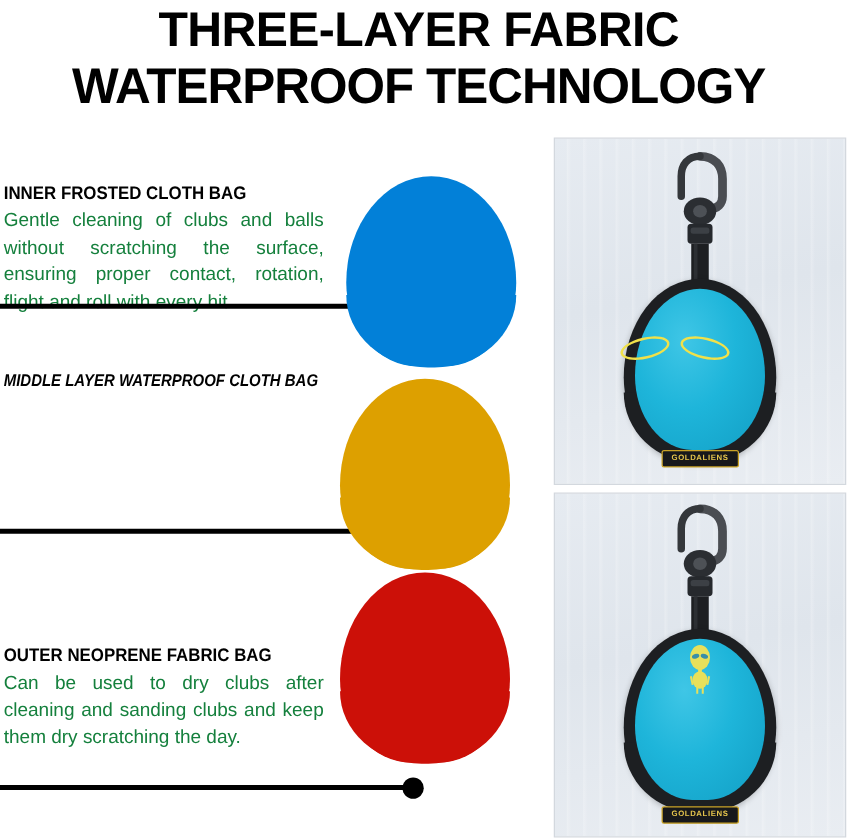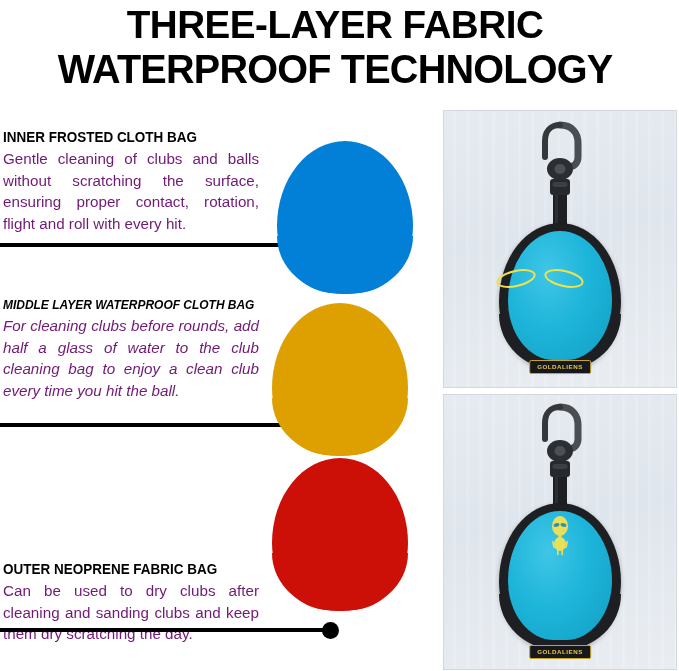--- a/index.html
+++ b/index.html
@@ -50,29 +50,29 @@
     white-space: nowrap;
     transform: scaleX(0.93);
     transform-origin: left center;
     margin-bottom: 2px;
   }
   .block-heading.narrow { font-size: 13.6px; transform: scaleX(0.88); }
   .block-body {
     font-family: "Liberation Sans", sans-serif;
     font-size: 15.2px;
     line-height: 21.5px;
-    color: #701a75;
+    color: #15803d;
     text-align: justify;
     text-justify: inter-word;
   }
 
   
-  #block-1 { top: 129px; }
+  #block-1 { top: 147px; }
   #block-2 { top: 296px; font-style: italic; }
-  #block-3 { top: 517px; margin-top: 44px; }
+  #block-3 { top: 517px; }
 
   
   .leader { position: absolute; height: 4px; background: #000000; }
   .leader-dot {
     position: absolute;
     width: 17px; height: 17px;
     border-radius: 50%;
     background: #000000;
   }
   #leader-1 { left: 0; top: 243px; width: 300px; }
@@ -210,21 +210,20 @@
     <div class="title-line l2">WATERPROOF TECHNOLOGY</div>
   </div>
 
   <div class="text-block" id="block-1">
     <div class="block-heading">INNER FROSTED CLOTH BAG</div>
     <div class="block-body">Gentle cleaning of clubs and balls without scratching the surface, ensuring proper contact, rotation, flight and roll with every hit.</div>
   </div>
 
   <div class="text-block" id="block-2">
     <div class="block-heading narrow">MIDDLE LAYER WATERPROOF CLOTH BAG</div>
-    <div class="block-body">For cleaning clubs before rounds, add half a glass of water to the club cleaning bag to enjoy a clean club every time you hit the ball.</div>
   </div>
 
   <div class="text-block" id="block-3">
     <div class="block-heading">OUTER NEOPRENE FABRIC BAG</div>
     <div class="block-body">Can be used to dry clubs after cleaning and sanding clubs and keep them dry scratching the day.</div>
   </div>
 
   <div class="leader" id="leader-1"></div>
   <div class="leader-dot" id="dot-1"></div>
 

